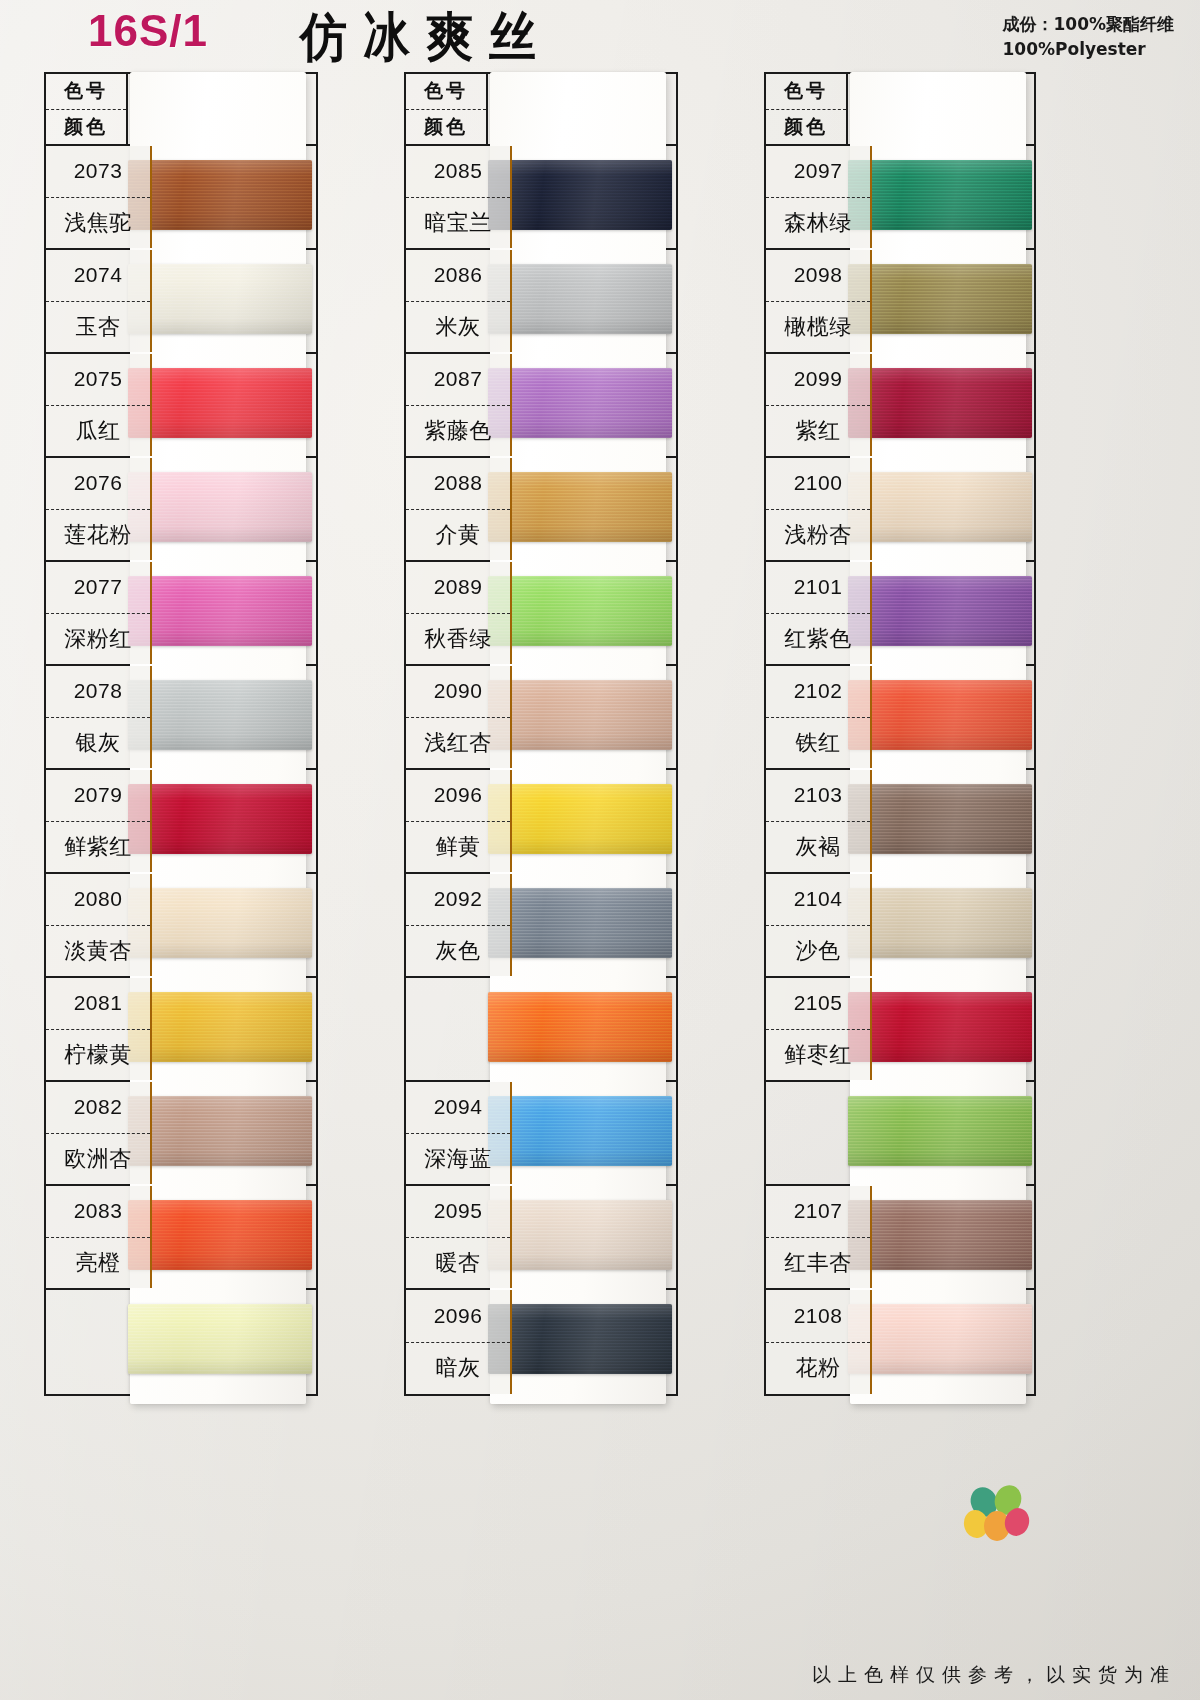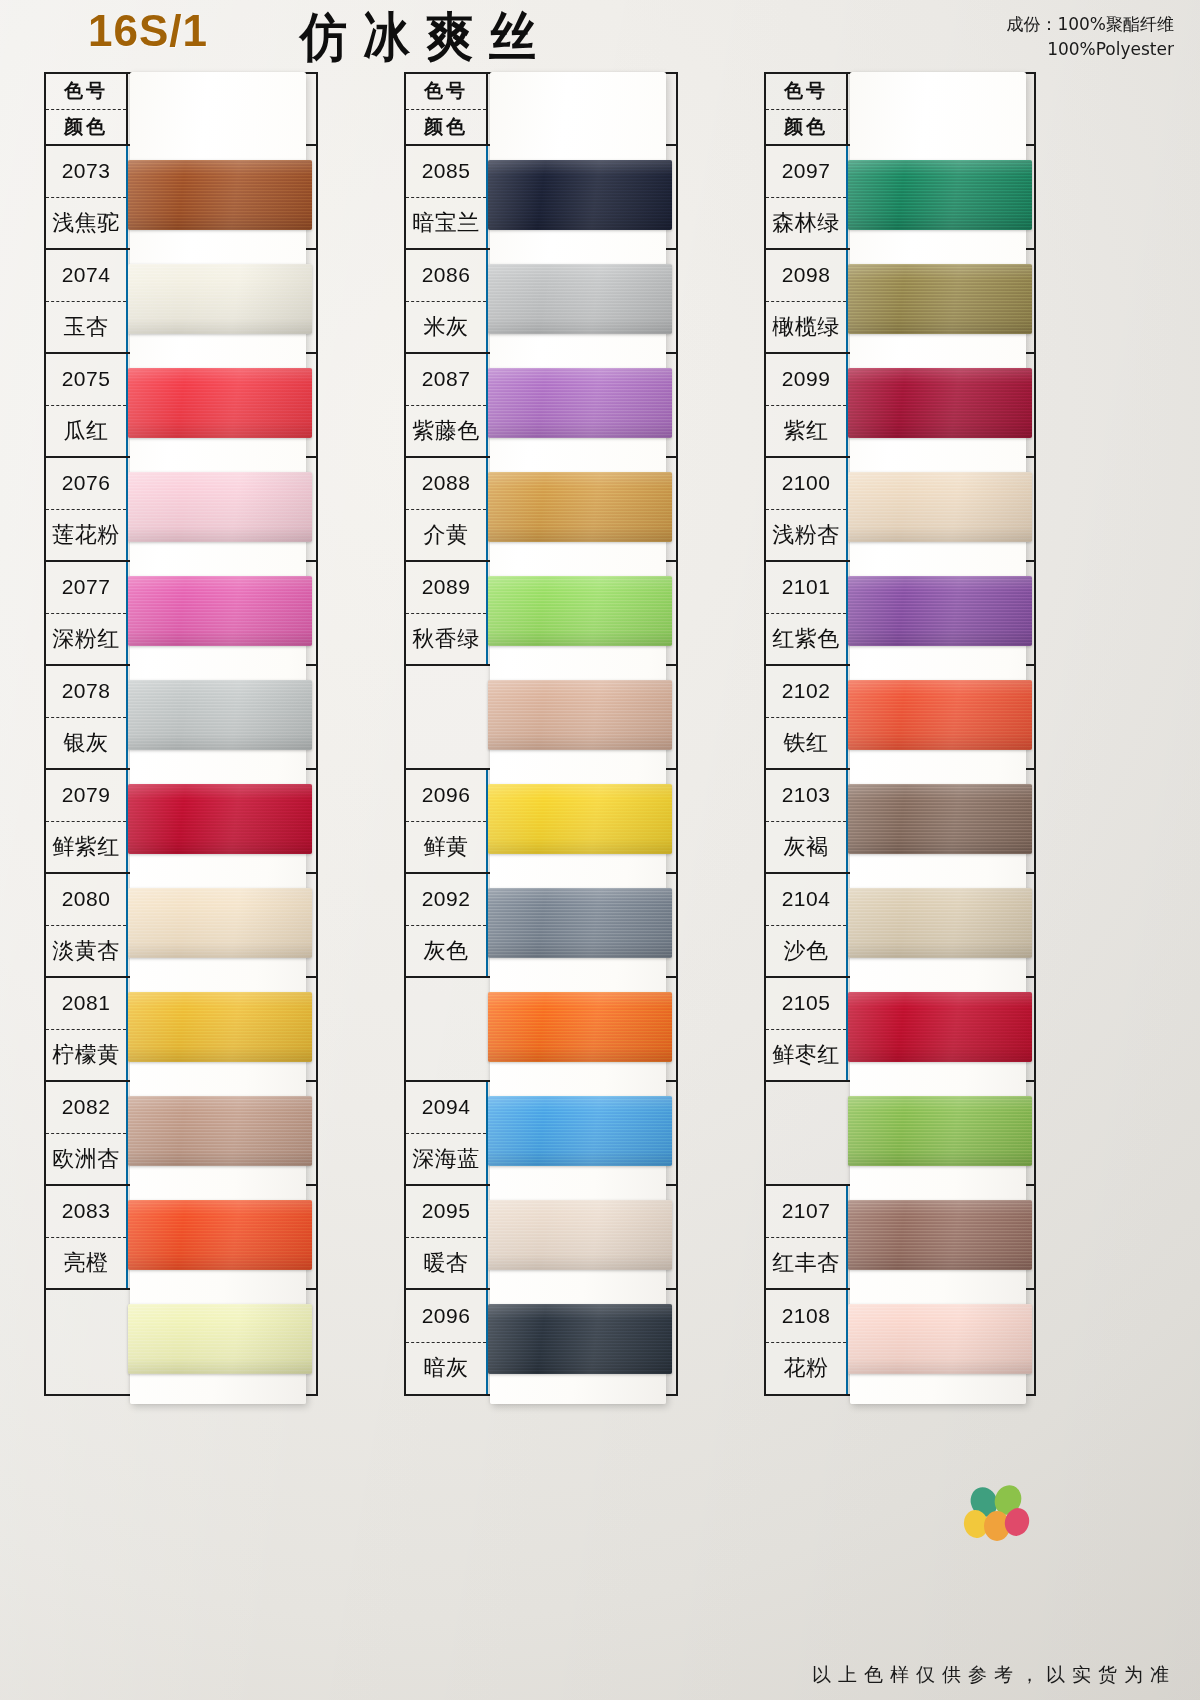--- a/index.html
+++ b/index.html
@@ -21,34 +21,35 @@
     background:linear-gradient(100deg, rgba(255,255,255,.35) 0%, rgba(255,255,255,0) 38%, rgba(0,0,0,.035) 100%);
     pointer-events:none;
   }
 
   
   .header{position:absolute;left:0;top:0;width:1200px;height:66px;}
   .h-code{
     position:absolute;left:88px;top:6px;
     font-size:44px;font-weight:700;letter-spacing:1px;
     font-family:"Liberation Sans","DejaVu Sans",sans-serif;
-    color:#a16207;
+    color:#be185d;
     text-shadow:1px 1px 0 rgba(255,255,255,.55);
   }
   .h-title{
     position:absolute;left:300px;top:2px;
     font-size:47px;font-weight:700;letter-spacing:16px;
     font-family:"DejaVu Sans","Liberation Sans",sans-serif;
     color:#0e0e0e;
     transform:scaleY(1.12);transform-origin:left top;
   }
   .h-comp{
     position:absolute;right:26px;top:12px;
-    text-align:right;font-size:17px;line-height:25px;color:#1a1a1a;
+    text-align:left;font-size:17px;line-height:25px;color:#1a1a1a;
     font-family:"DejaVu Sans","Liberation Sans",sans-serif;
+    font-weight:bold;
   }
 
   
   .col{position:absolute;top:72px;}
   .col-1{left:44px;}
   .col-2{left:404px;}
   .col-3{left:764px;}
 
   .tbl{
     position:relative;
@@ -81,21 +82,21 @@
     font-family:"DejaVu Sans","Liberation Sans",sans-serif;
   }
 
   
   .row{
     display:flex;height:104px;box-sizing:border-box;
     border-bottom:2px solid #1b1b1b;
   }
   .row:last-child{border-bottom:none;}
   .cell-code{
-    width:82px;border-right:2px solid #0369a1;box-sizing:border-box;
+    width:106px;border-right:2px solid #a16207;box-sizing:border-box;
     display:flex;flex-direction:column;position:relative;z-index:3;
     background:rgba(243,241,237,.72);
   }
   .cell-code .num,.cell-code .nm{
     flex:1;display:flex;align-items:center;justify-content:center;
   }
   .cell-code .num{
     font-size:21px;letter-spacing:.5px;border-bottom:1.5px dashed #2a2a2a;
     font-family:"Liberation Sans","DejaVu Sans",sans-serif;
   }
@@ -301,20 +302,24 @@
         <div class="cell-board"></div>
       </div>
       <div class="row">
         <div class="cell-code">
           <div class="num">2089</div>
           <div class="nm">秋香绿</div>
         </div>
         <div class="cell-board"></div>
       </div>
       <div class="row">
+        <div class="cell-code">
+          <div class="num">2090</div>
+          <div class="nm">浅红杏</div>
+        </div>
         <div class="cell-board"></div>
       </div>
       <div class="row">
         <div class="cell-code">
           <div class="num">2096</div>
           <div class="nm">鲜黄</div>
         </div>
         <div class="cell-board"></div>
       </div>
       <div class="row">

